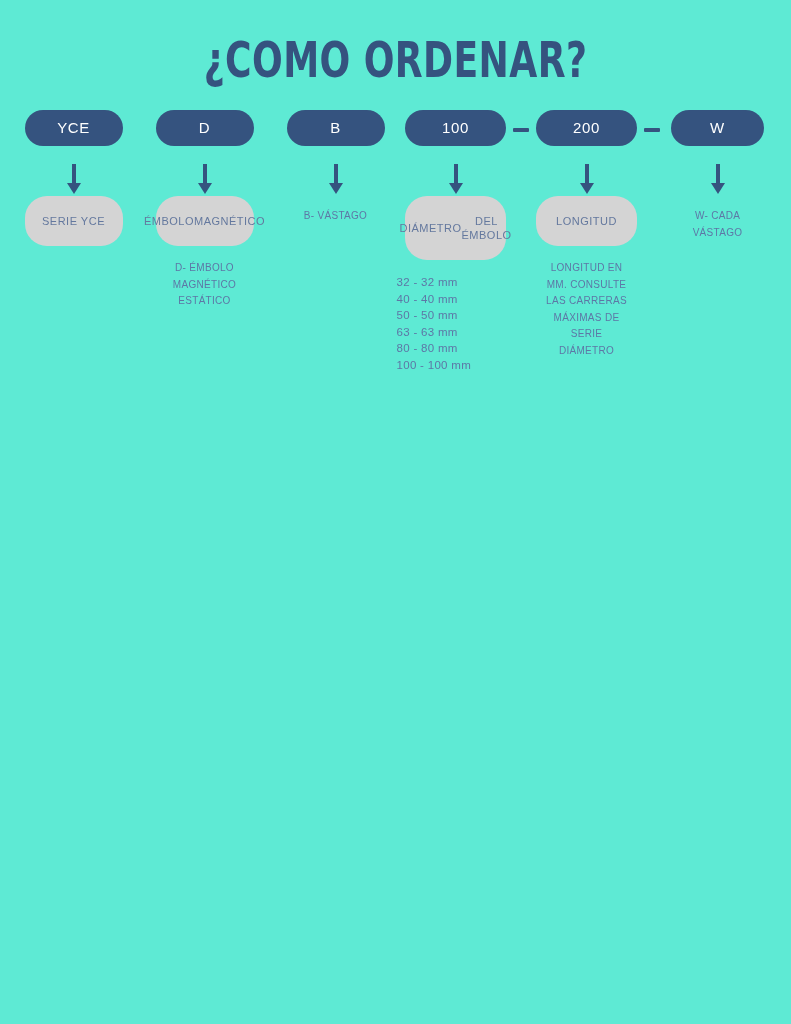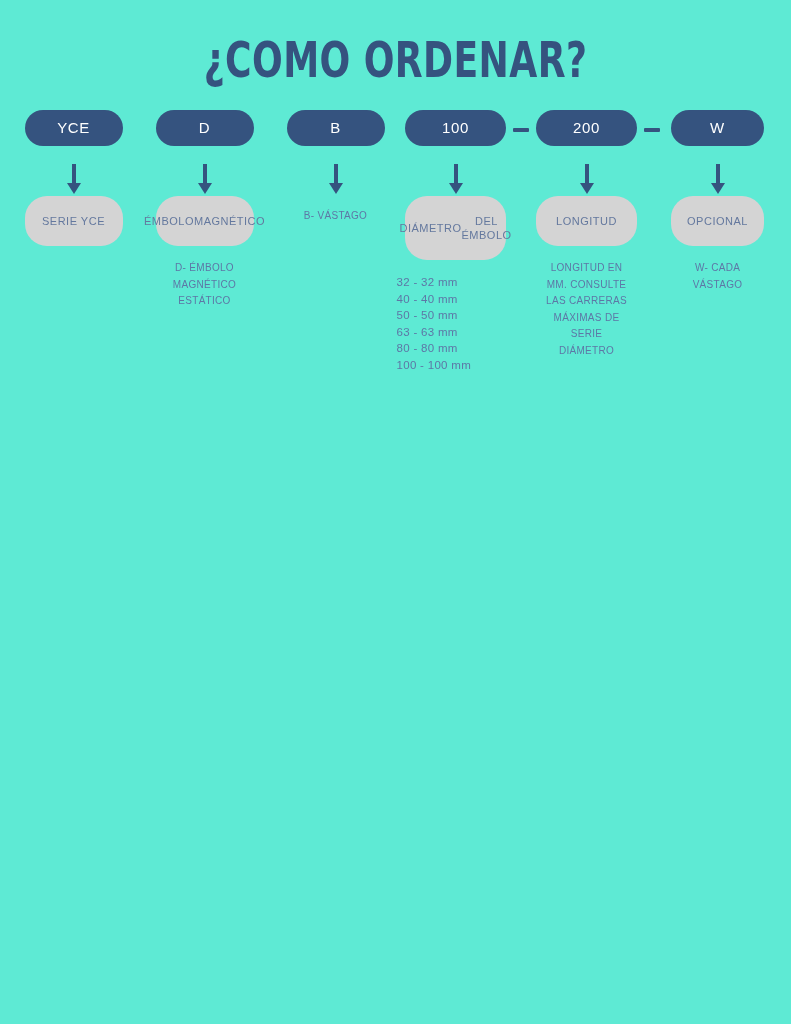--- a/index.html
+++ b/index.html
@@ -260,21 +260,20 @@
     <div class="dash-col">
       <div class="dash"></div>
     </div>
 
     <div class="col col-5">
       <div class="code-pill w-93">W</div>
       <div class="arrow">
         <div class="stem"></div>
           <div class="head"></div>
       </div>
-      <div class="cat-pill cw-93">OPCIONAL</div>
       <div class="desc">
         <div>W- CADA</div>
         <div>VÁSTAGO</div>
       </div>
     </div>
 
   </div>
 </div>
 
 </body></html>

